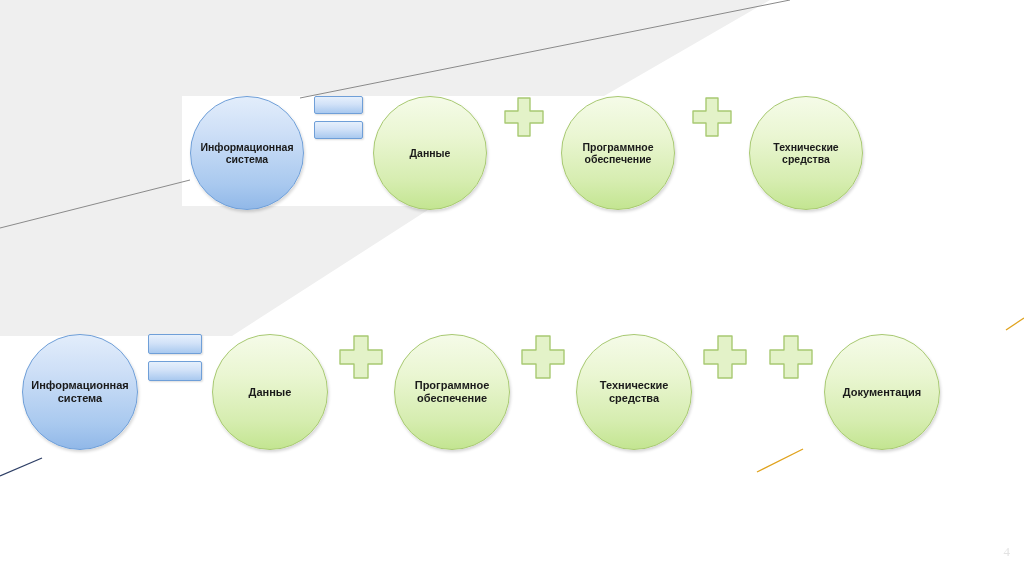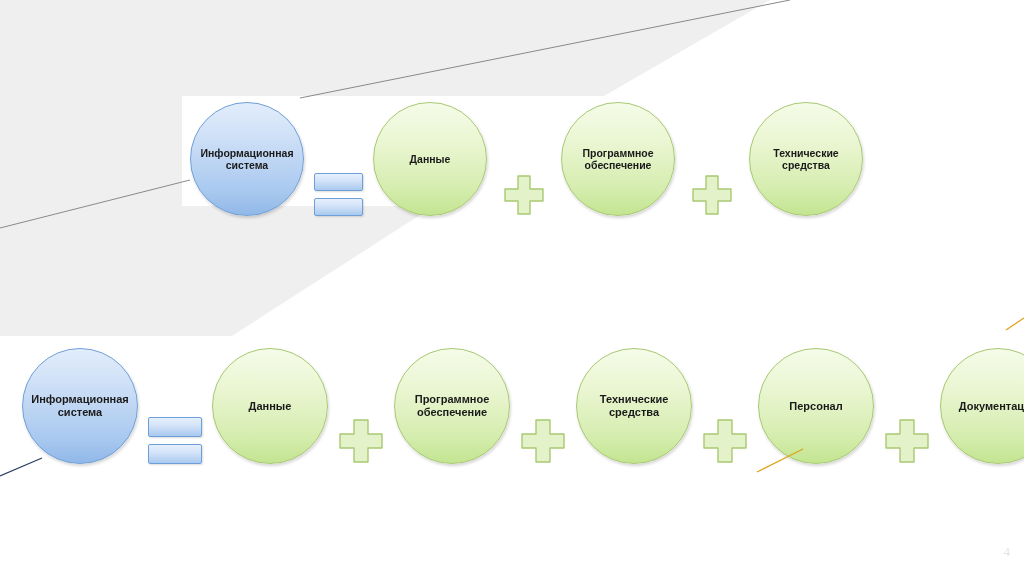--- a/index.html
+++ b/index.html
@@ -47,21 +47,21 @@
   }
   #panel-row2 {
     left: 24px; top: 336px;
     width: 1000px; height: 118px;
   }
 
   
   .row {
     position: absolute;
     display: flex;
-    align-items: flex-end;
+    align-items: flex-start;
     z-index: 2;
   }
   #row-1 {
     left: 190px;
     top: 96px;
     height: 120px;
   }
   #row-2 {
     left: 22px;
     top: 334px;
@@ -276,23 +276,20 @@
     <div class="gap-s"></div>
 
     <div class="op-plus">
       <svg viewBox="0 0 46 46">
         <path d="M16 2 H30 V16 H44 V30 H30 V44 H16 V30 H2 V16 H16 Z" fill="#e3f2c8" stroke="#a8c972" stroke-width="1.4" stroke-linejoin="round"></path>
       </svg>
     </div>
 
     <div class="gap-s"></div>
 
-    <div class="node green">
-      <span class="node-label">Персонал</span>
-    </div>
 
     <div class="gap-s"></div>
 
     <div class="op-plus">
       <svg viewBox="0 0 46 46">
         <path d="M16 2 H30 V16 H44 V30 H30 V44 H16 V30 H2 V16 H16 Z" fill="#e3f2c8" stroke="#a8c972" stroke-width="1.4" stroke-linejoin="round"></path>
       </svg>
     </div>
 
     <div class="gap-s"></div>

